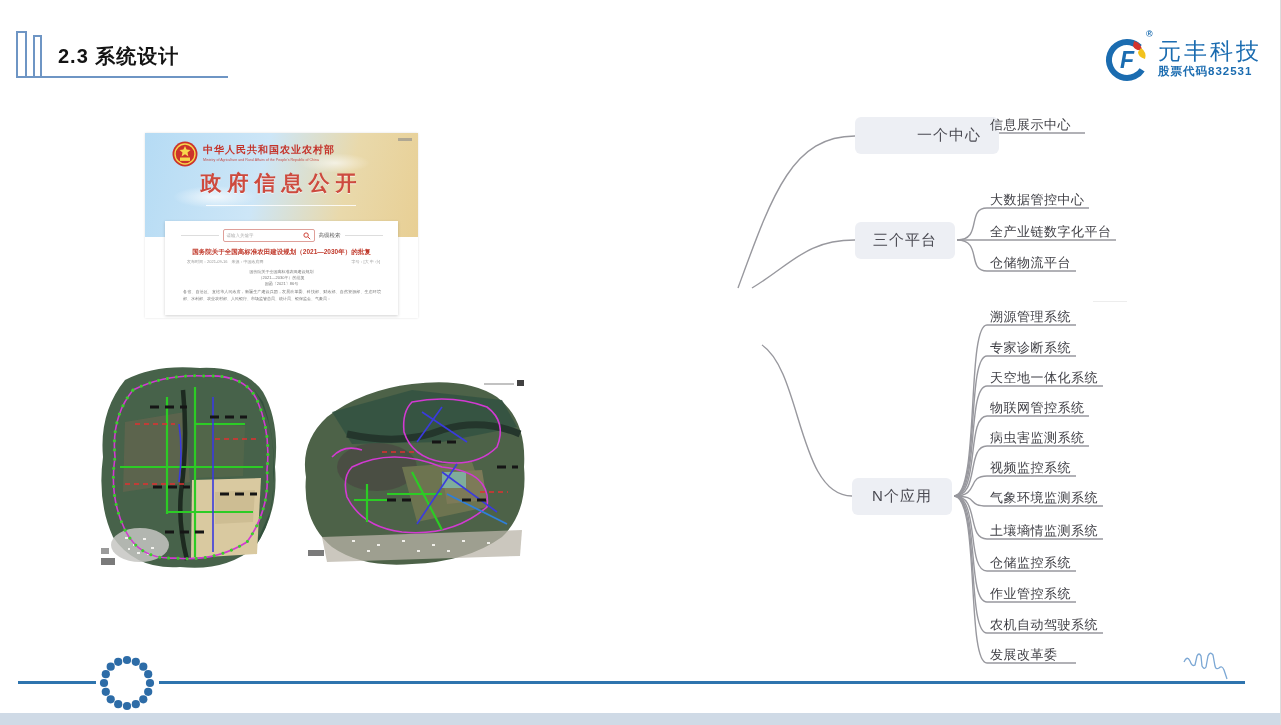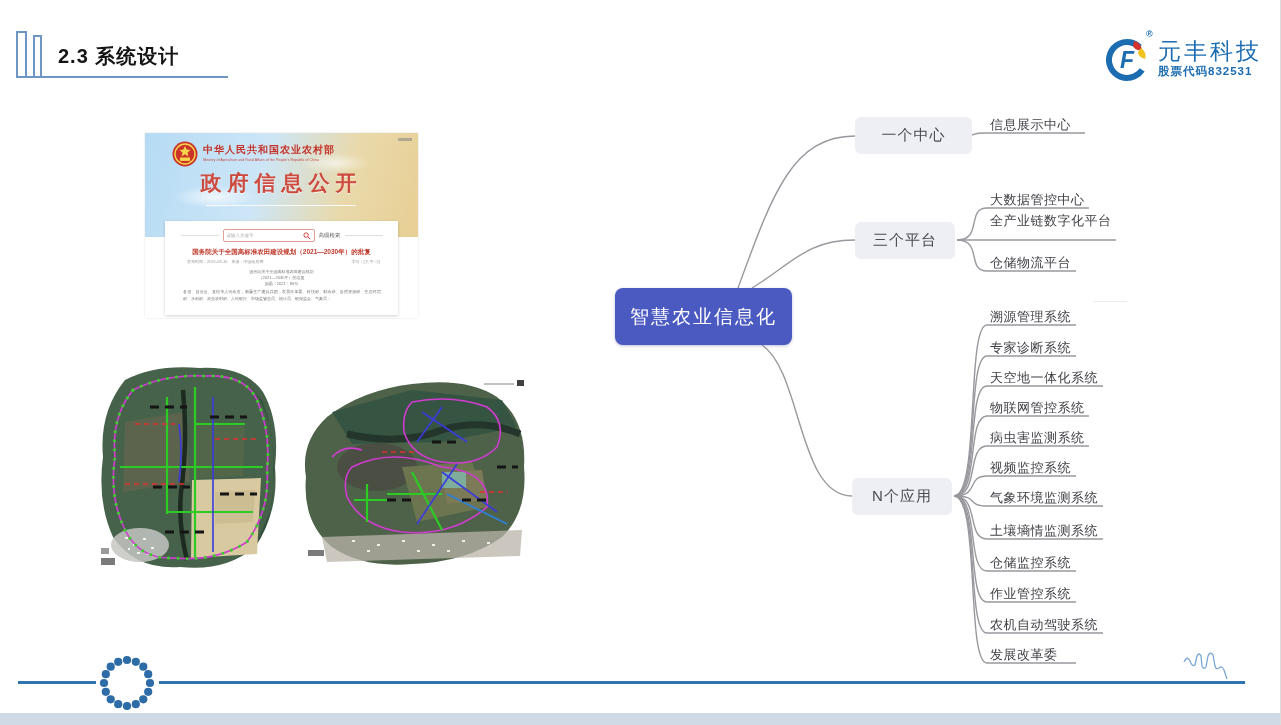--- a/index.html
+++ b/index.html
@@ -244,27 +244,26 @@
       <path d="M 954,496 C 980,496 966,416 987,416 H 1089" class="mm-edge"></path>
       <path d="M 954,496 C 980,496 966,446 987,446 H 1089" class="mm-edge"></path>
       <path d="M 954,496 C 980,496 966,476 987,476 H 1076" class="mm-edge"></path>
       <path d="M 954,496 C 980,496 966,506 987,506 H 1103" class="mm-edge"></path>
       <path d="M 954,496 C 980,496 966,539 987,539 H 1103" class="mm-edge"></path>
       <path d="M 954,496 C 980,496 966,571 987,571 H 1076" class="mm-edge"></path>
       <path d="M 954,496 C 980,496 966,602 987,602 H 1076" class="mm-edge"></path>
       <path d="M 954,496 C 980,496 966,633 987,633 H 1103" class="mm-edge"></path>
       <path d="M 954,496 C 980,496 966,663 987,663 H 1076" class="mm-edge"></path>
     </svg>
-  <div class="mm-root">智慧农业信息化</div>
   <div id="mm-nodes">
-      <div class="mm-node" style="left: 855px; top: 117px; width: 117px; height: 37px;">一个中心</div>
+      <div class="mm-node" style="left: 855px; top: 117px; width: 100px; height: 37px; padding-left: 44px;">一个中心</div>
       <div class="mm-leaf" style="top: 116px;">信息展示中心</div>
       <div class="mm-node" style="left: 855px; top: 222px; width: 100px; height: 37px;">三个平台</div>
       <div class="mm-leaf" style="top: 191px;">大数据管控中心</div>
-      <div class="mm-leaf" style="top: 212px;">全产业链数字化平台</div>
+      <div class="mm-leaf" style="top: 223px;">全产业链数字化平台</div>
       <div class="mm-leaf" style="top: 254px;">仓储物流平台</div>
       <div class="mm-node" style="left: 852px; top: 478px; width: 100px; height: 37px;">N个应用</div>
       <div class="mm-leaf" style="top: 308px;">溯源管理系统</div>
       <div class="mm-leaf" style="top: 339px;">专家诊断系统</div>
       <div class="mm-leaf" style="top: 369px;">天空地一体化系统</div>
       <div class="mm-leaf" style="top: 399px;">物联网管控系统</div>
       <div class="mm-leaf" style="top: 429px;">病虫害监测系统</div>
       <div class="mm-leaf" style="top: 459px;">视频监控系统</div>
       <div class="mm-leaf" style="top: 489px;">气象环境监测系统</div>
       <div class="mm-leaf" style="top: 522px;">土壤墒情监测系统</div>

